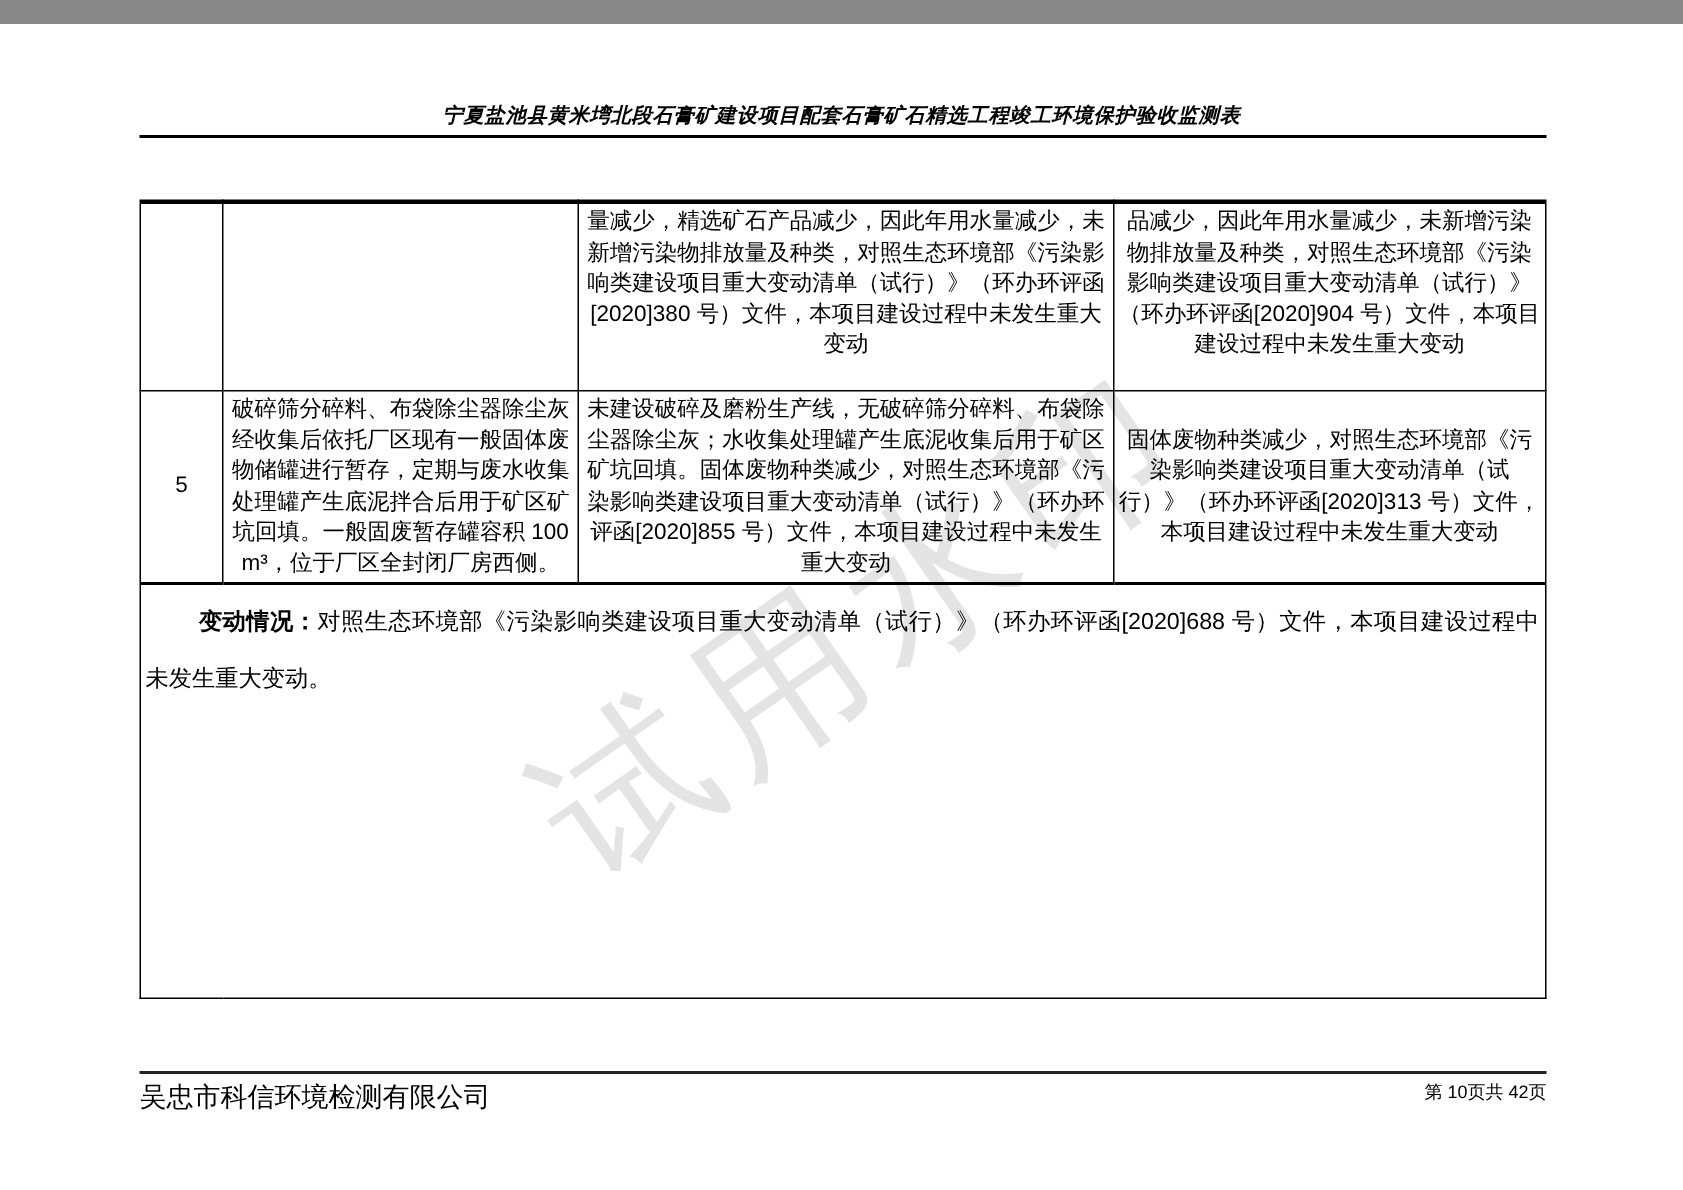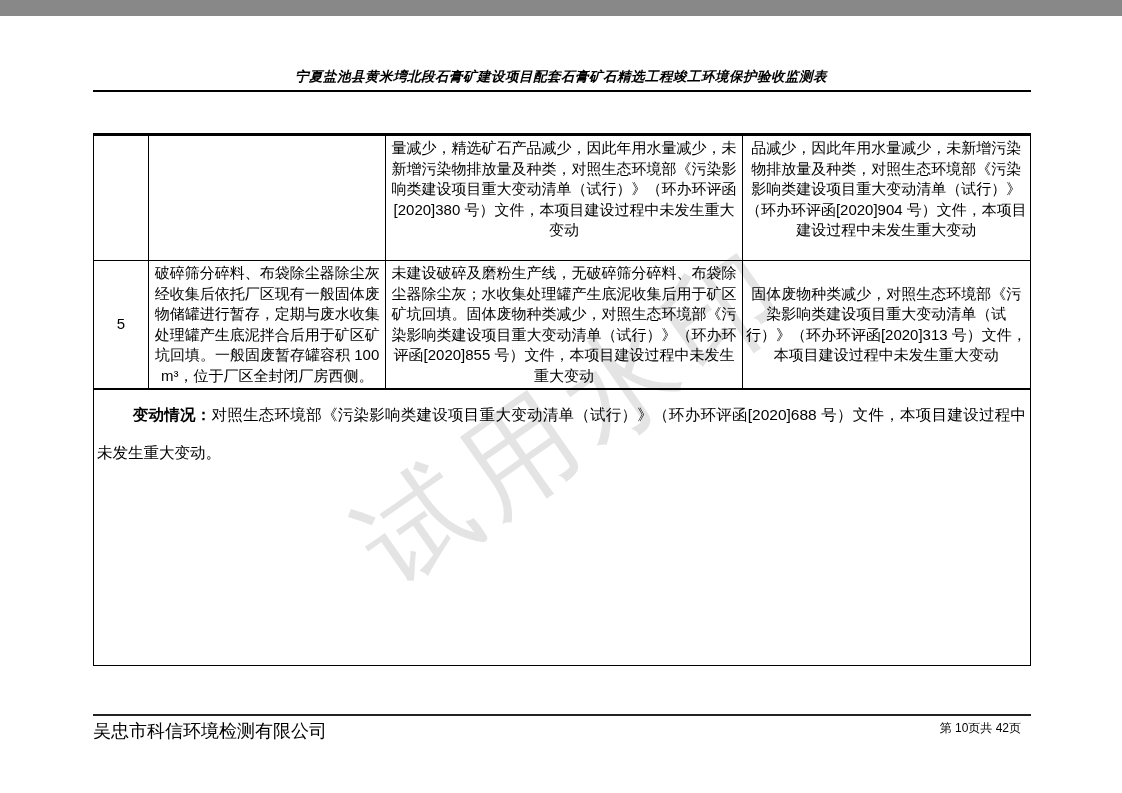--- a/index.html
+++ b/index.html
@@ -100,21 +100,21 @@
     z-index: 2;
   }
   .footer-company {
     position: absolute;
     top: 703px; left: 93px;
     font-size: 18px;
     z-index: 2;
   }
   .footer-pageinfo {
     position: absolute;
-    top: 704px; right: 101px;
+    top: 704px; right: 91px;
     font-size: 12px;
     z-index: 2;
   }
 </style>
 </head>
 <body>
 
 <div class="page">
 
   <div class="doc-title">宁夏盐池县黄米塆北段石膏矿建设项目配套石膏矿石精选工程竣工环境保护验收监测表</div>

